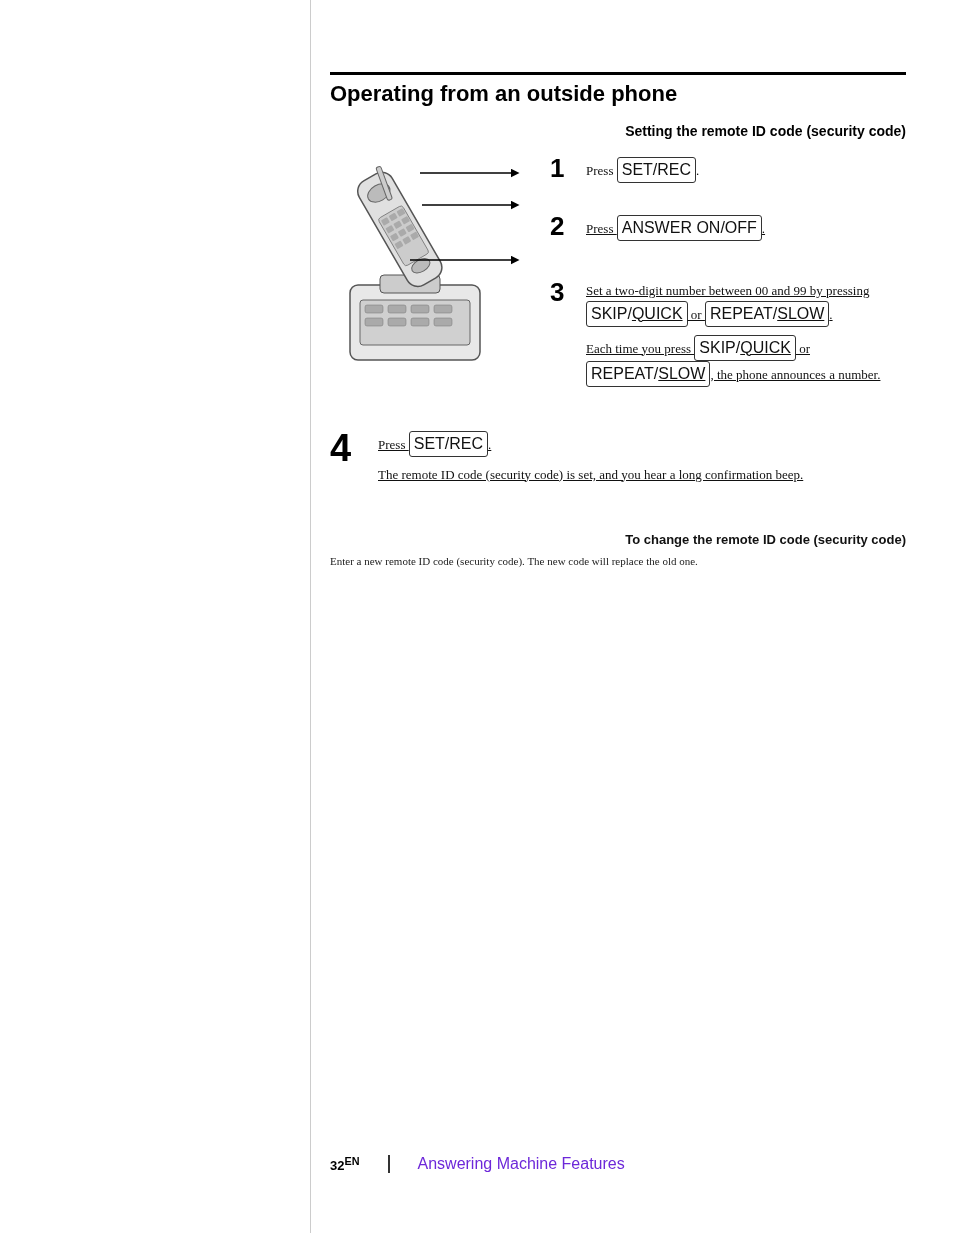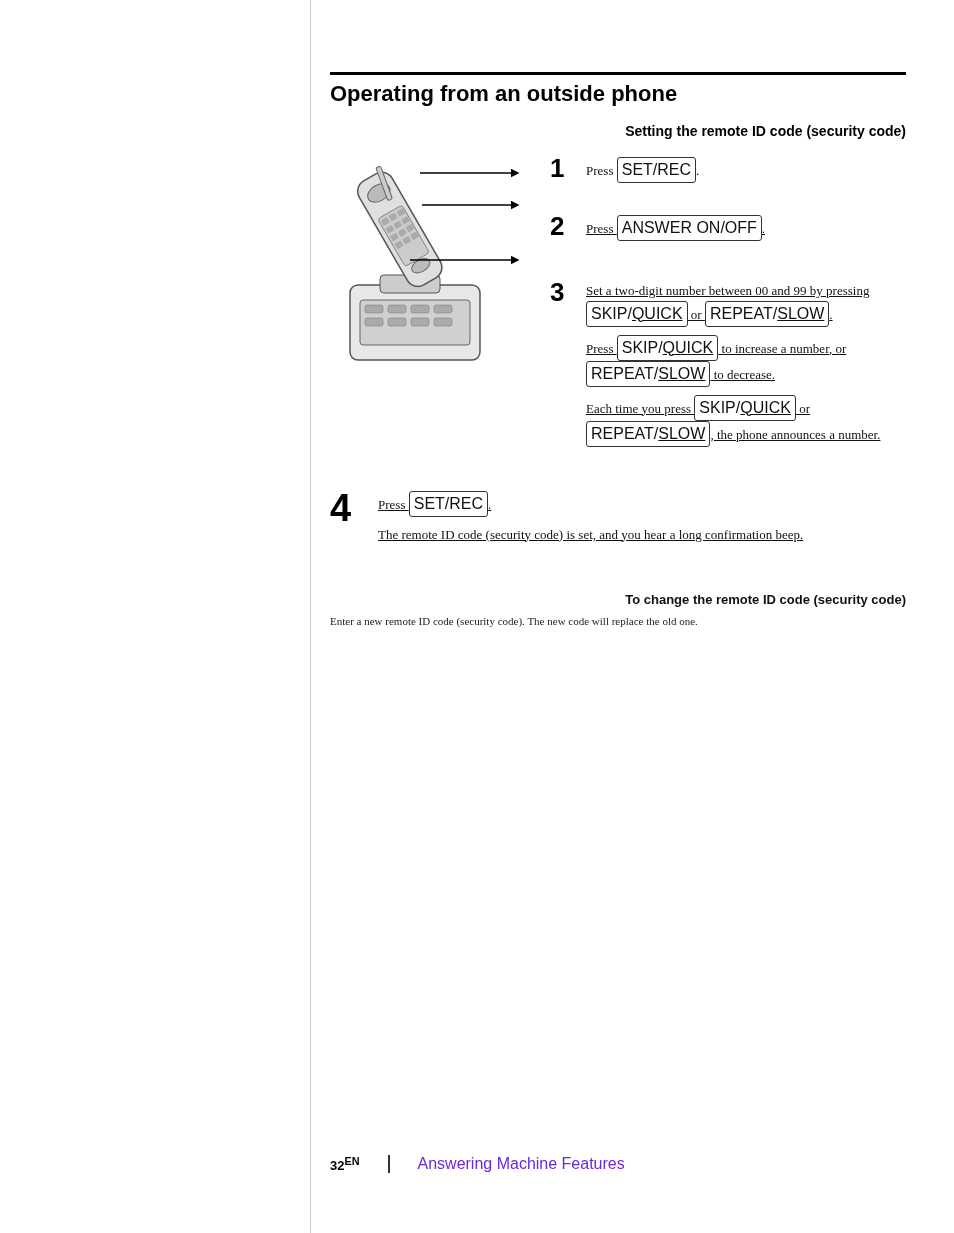--- a/index.html
+++ b/index.html
@@ -293,23 +293,20 @@
           </div>
         </div>
 
         <div class="step-row" style="margin-top:30px;">
           <span class="step-number">3</span>
           <div class="step-content">
             <p>
               Set a two-digit number between 00 and 99 by pressing <span class="btn-label">SKIP/<u>QUICK</u></span> or <span class="btn-label">REPEAT/<u>SLOW</u></span>.
             </p>
             <p>
-              Press <span class="btn-label">SKIP/<u>QUICK</u></span> to increase a number, or <span class="btn-label">REPEAT/<u>SLOW</u></span> to decrease.
-            </p>
-            <p>
               Each time you press <span class="btn-label">SKIP/<u>QUICK</u></span> or <span class="btn-label">REPEAT/<u>SLOW</u></span>, the phone announces a number.
             </p>
           </div>
         </div>
 
       </div>
     </div>
 
     <div class="step-standalone" style="margin-top: 10px; margin-left: 0;">
       <span class="step-number-large">4</span>

